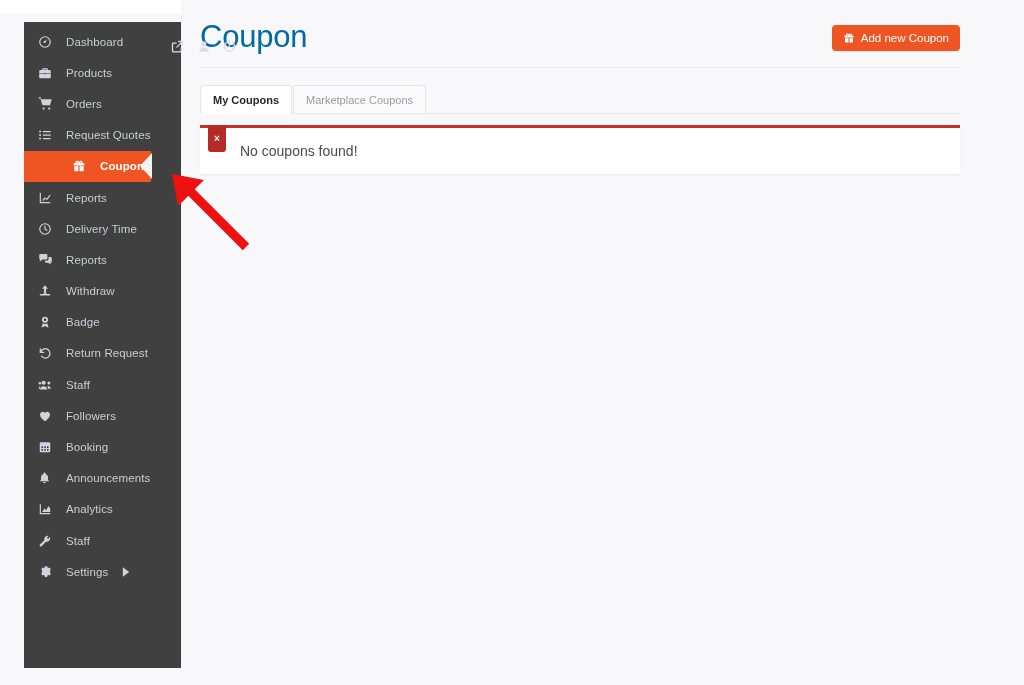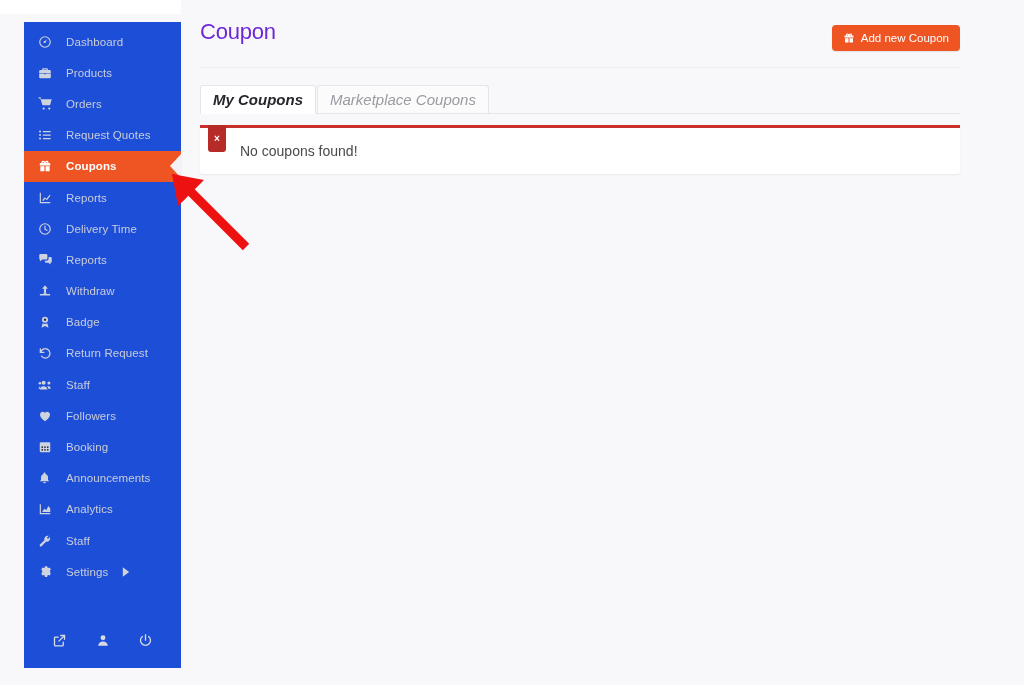--- a/index.html
+++ b/index.html
@@ -27,24 +27,24 @@
     background: #ffffff;
   }
 
   
   .sidebar {
     position: absolute;
     left: 24px;
     top: 22px;
     width: 157px;
     height: 646px;
-    background: #1d4ed8;
+    background: #404040;
     box-sizing: border-box;
     display: flex;
-    flex-direction: column;
+    flex-direction: row;
     z-index: 5;
   }
   .nav {
     flex: 1 1 auto;
     padding-top: 4px;
   }
   .nav-item {
     position: relative;
     height: 31.2px;
     display: flex;
@@ -67,20 +67,21 @@
   }
   .nav-item .nav-ico svg { display: block; }
   .nav-item .nav-label {
     margin-left: 6px;
     font-size: 11.5px;
   }
   .nav-item.active {
     background: #ef5423;
     color: #ffffff;
     font-weight: bold;
+    justify-content: flex-end;
   }
   .nav-item.active .nav-ico { color: #ffffff; }
   .nav-item.active .nav-label { color: #ffffff; font-weight: bold; }
   
   .nav-item.active::after {
     content: "";
     position: absolute;
     right: -1px;
     top: 50%;
     transform: translateY(-50%);
@@ -123,23 +124,23 @@
   }
   .page-head {
     position: relative;
     height: 68px;
     padding: 0 64px 0 19px;
   }
   .page-title {
     position: absolute;
     left: 19px;
     top: 21px;
-    font-size: 22px;
+    font-size: 31px;
     font-weight: normal;
-    color: #6d28d9;
+    color: #0369a1;
     letter-spacing: -0.2px;
     line-height: 1;
   }
   .head-rule {
     position: absolute;
     left: 19px;
     right: 64px;
     top: 67px;
     height: 1px;
     background: #ececf0;
@@ -171,30 +172,29 @@
     height: 28px;
     display: flex;
     align-items: flex-end;
     border-bottom: 1px solid #e6e6ea;
   }
   .tab {
     height: 28px;
     padding: 0 12px;
     display: flex;
     align-items: center;
-    font-size: 15px;
+    font-size: 11px;
     color: #9a9aa2;
     background: #fbfbfc;
     border: 1px solid #e6e6ea;
     border-bottom: none;
     border-radius: 3px 3px 0 0;
     margin-right: 1px;
     cursor: pointer;
     box-sizing: border-box;
-    font-style: italic;
   }
   .tab.active {
     background: #ffffff;
     color: #26262b;
     font-weight: bold;
     margin-bottom: -1px;
     height: 29px;
     border-bottom: 1px solid #ffffff;
   }
 

